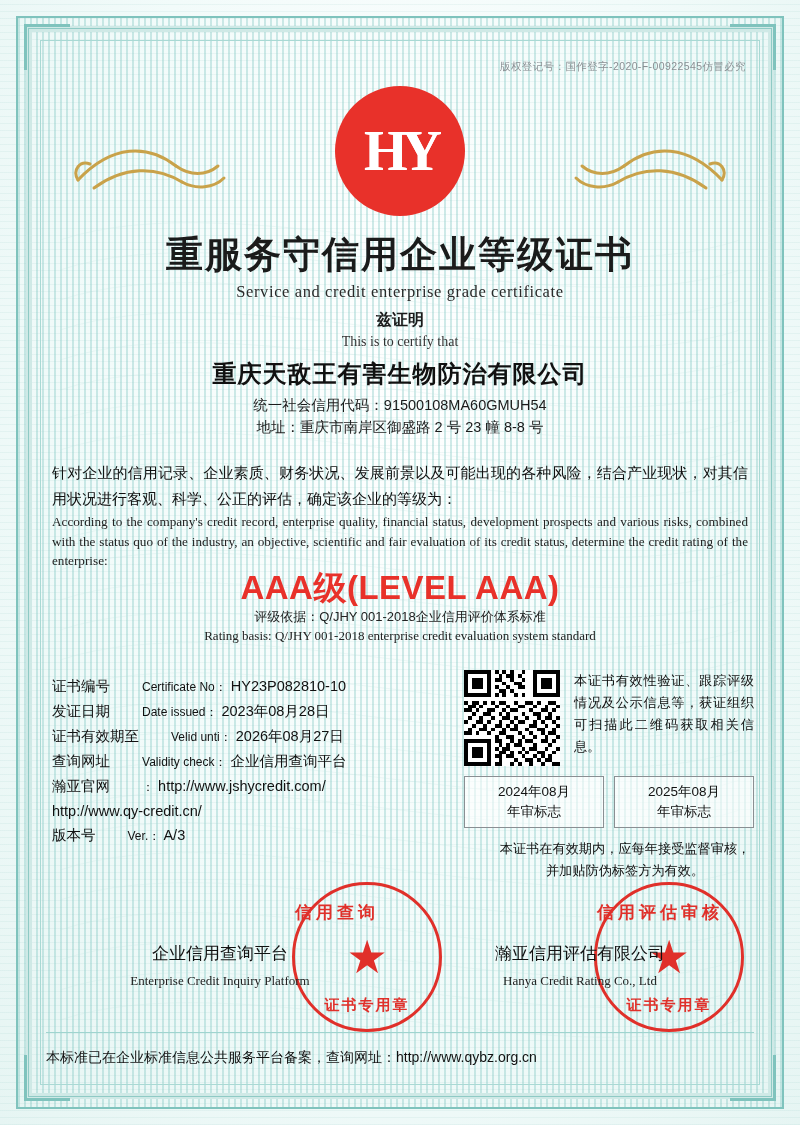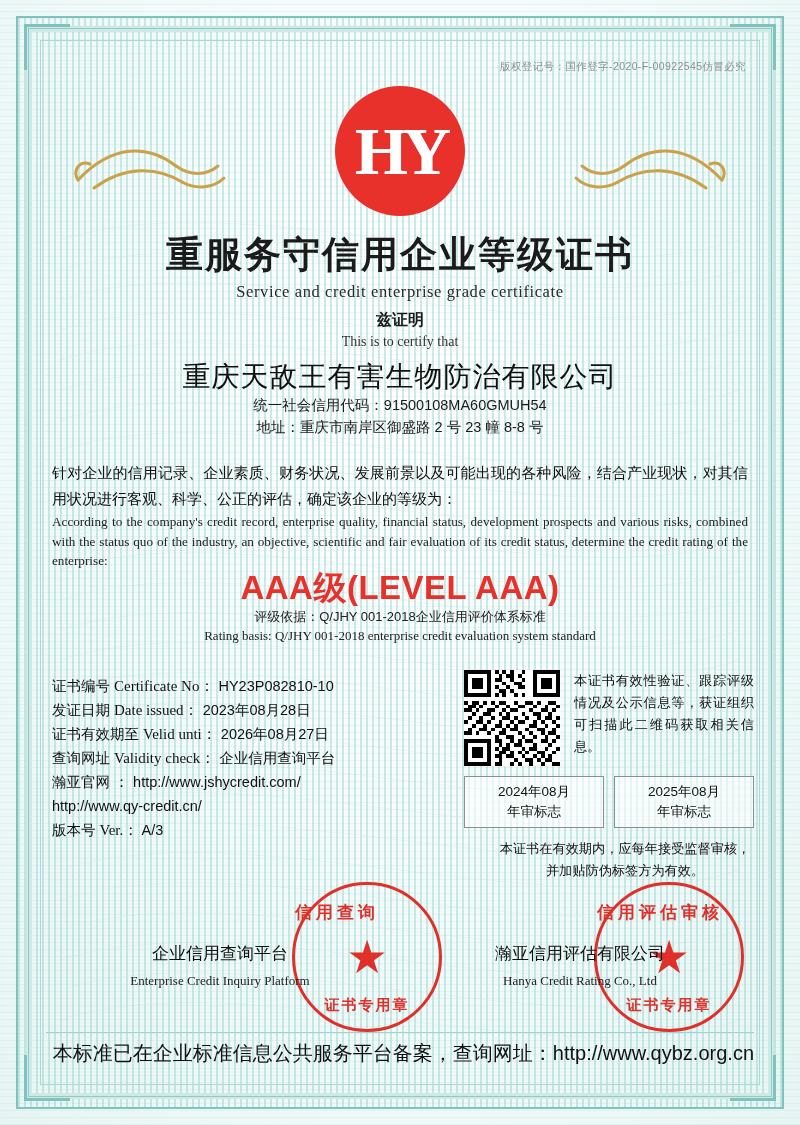--- a/index.html
+++ b/index.html
@@ -57,21 +57,21 @@
 
   
   .emblem-wrap { position:absolute; top:40px; left:0; right:0; height:140px; }
   .emblem {
     position:absolute; left:50%; top:0; transform:translateX(-50%);
     width:130px; height:130px; border-radius:50%;
     background:#e8312a;
     display:flex; align-items:center; justify-content:center;
   }
   .emblem .glyph {
-    color:#ffffff; font-size:68px; font-weight:bold; line-height:1;
+    color:#ffffff; font-size:56px; font-weight:bold; line-height:1;
     font-family:"Liberation Serif", serif;
     letter-spacing:-6px;
     text-shadow: 0 0 0 #fff;
   }
   .flourish { position:absolute; top:50px; width:190px; height:70px; }
   .flourish.left { left:26px; }
   .flourish.right { right:26px; }
 
   .title-cn {
     position:absolute; top:184px; left:0; right:0; text-align:center;
@@ -88,21 +88,21 @@
     font-size:16px; color:#1b1b1b; font-weight:bold;
   }
   .certify-en {
     position:absolute; top:288px; left:0; right:0; text-align:center;
     font-family:"Liberation Serif", serif;
     font-size:14px; color:#333;
   }
   .company {
     position:absolute; top:312px; left:0; right:0; text-align:center;
     font-family:"DejaVu Sans", sans-serif;
-    font-size:28px; font-weight:normal; color:#111; letter-spacing:1px;
+    font-size:24px; font-weight:bold; color:#111; letter-spacing:1px;
   }
   .code {
     position:absolute; top:350px; left:0; right:0; text-align:center;
     font-size:14.5px; color:#1b1b1b;
   }
   .addr {
     position:absolute; top:372px; left:0; right:0; text-align:center;
     font-size:14.5px; color:#1b1b1b;
   }
 
@@ -129,21 +129,21 @@
     font-family:"Liberation Serif", serif;
     font-size:13px; color:#222;
   }
 
   
   .details {
     position:absolute; top:628px; left:6px; width:400px;
     font-size:14.5px; line-height:24px; color:#111;
   }
   .details .row { white-space:nowrap; }
-  .details .lbl-en { font-family:Liberation Serif, serif; font-size:15px; }
+  .details .lbl-en { font-family:Liberation Sans, sans-serif; font-size:12px;padding-left:28px; }
 
   .qr {
     position:absolute; top:624px; left:418px;
     width:96px; height:96px;
     background:#fff;
   }
 
   .side-note {
     position:absolute; top:624px; left:528px; right:0;
     font-size:13.2px; line-height:22px; color:#111; text-align:justify;
@@ -187,22 +187,22 @@
 
   .org-line {
     position:absolute; top:896px; left:0; right:0;
     display:flex; justify-content:space-between; padding:0 24px;
   }
   .org { width:300px; text-align:center; }
   .org .cn { font-size:17px; color:#111; font-weight:normal; }
   .org .en { font-family:"Liberation Serif", serif; font-size:13px; color:#222; margin-top:8px;}
 
   .footer {
-    position:absolute; bottom:12px; left:0; right:0; text-align:right;
-    font-size:20px; color:#111;margin-top:32px;
+    position:absolute; bottom:12px; left:0; right:0; text-align:left;
+    font-size:14px; color:#111;margin-top:32px;
   }
   .footer-rule {
     position:absolute; bottom:46px; left:0; right:0; height:1px; background:#9fd4cf;
   }
   .wave {
     position:absolute; left:0; right:0; top:200px; bottom:60px;
     opacity:0.35; pointer-events:none;
   }
 </style>
 </head>

